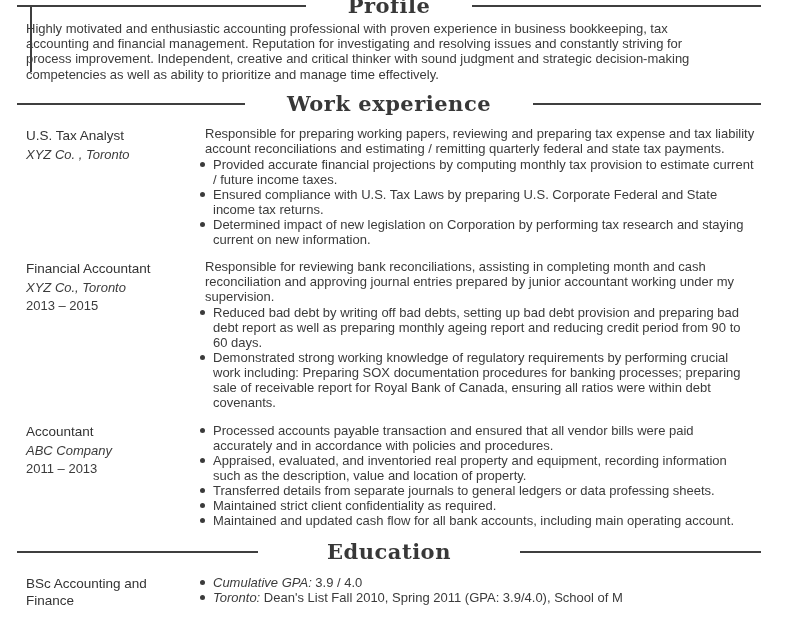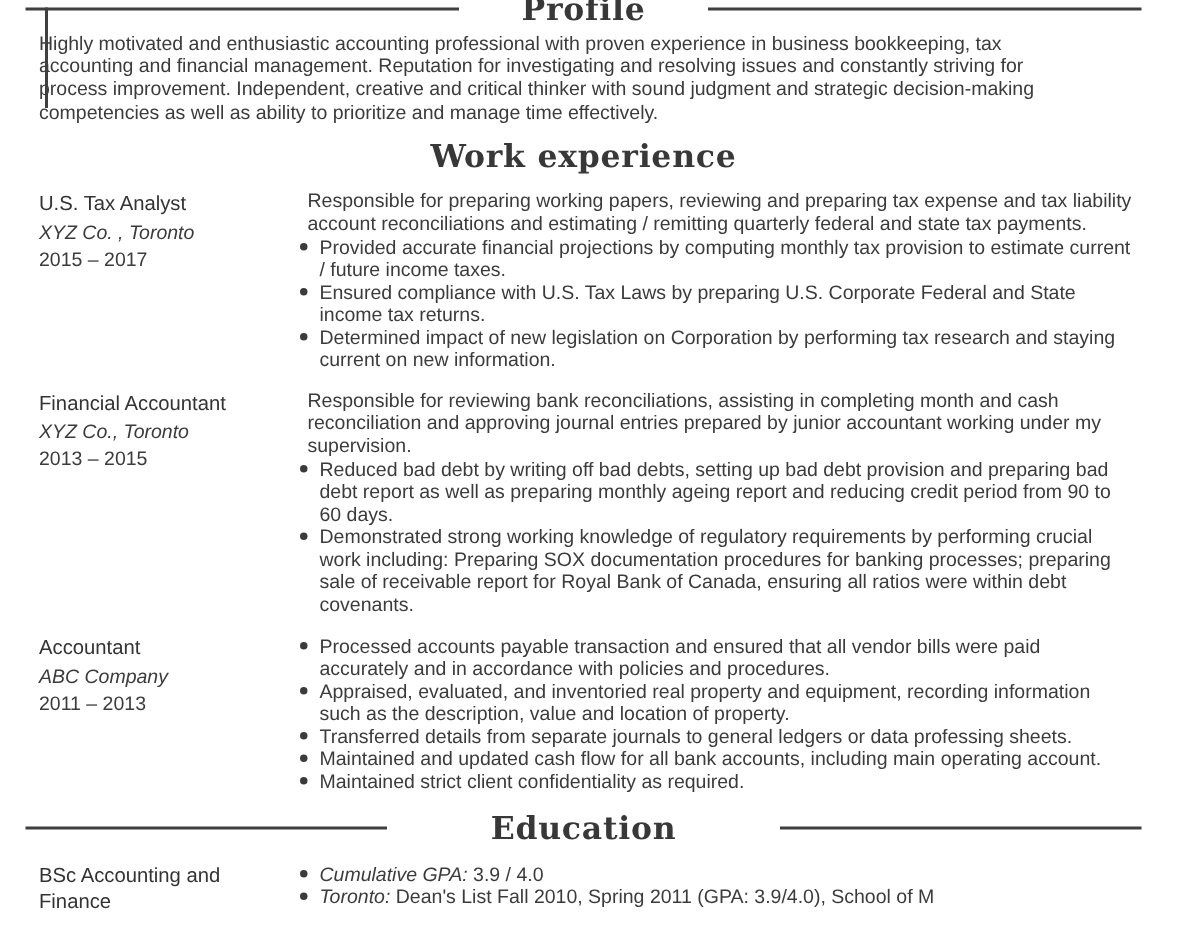--- a/index.html
+++ b/index.html
@@ -34,21 +34,21 @@
     font-family:"DejaVu Serif","Liberation Serif",serif;
     font-weight:700;
     font-size:21px;
     line-height:24px;
     color:#383838;
     margin:0 42px;
     letter-spacing:0.5px;
     white-space:nowrap;
   }
   .sec-header.profile-header { margin-top:-6px; }
-  .sec-header.work-header { margin-top:10px; margin-bottom:10px;flex-direction:column; }
+  .sec-header.work-header { margin-top:10px; margin-bottom:10px; }
   .sec-header.edu-header { margin-top:8px; margin-bottom:10px;gap:27px; }
   .profile-text {
     margin-top:3px;
     width:705px;
     font-size:13px;
     line-height:15.2px;
   }
   .job { display:flex; margin-bottom:12px; }
   .job-left { width:170px; flex-shrink:0; padding-top:1px; }
   .job-right { flex:1; min-width:0; }
@@ -107,21 +107,20 @@
     <div class="sec-header work-header">
       <span class="hline"></span>
       <h2 class="sec-title">Work experience</h2>
       <span class="hline"></span>
     </div>
 
     <div class="job">
       <div class="job-left">
         <div class="job-role">U.S. Tax Analyst</div>
         <div class="job-company">XYZ Co. , Toronto</div>
-        <div class="job-dates">2015 – 2017</div>
       </div>
       <div class="job-right">
         <p class="job-summary">Responsible for preparing working papers, reviewing and preparing tax expense and tax liability account reconciliations and estimating / remitting quarterly federal and state tax payments.</p>
         <ul class="bullets">
           <li>Provided accurate financial projections by computing monthly tax provision to estimate current / future income taxes.</li>
           <li>Ensured compliance with U.S. Tax Laws by preparing U.S. Corporate Federal and State income tax returns.</li>
           <li>Determined impact of new legislation on Corporation by performing tax research and staying current on new information.</li>
         </ul>
       </div>
     </div>
@@ -145,22 +144,22 @@
       <div class="job-left">
         <div class="job-role">Accountant</div>
         <div class="job-company">ABC Company</div>
         <div class="job-dates">2011 – 2013</div>
       </div>
       <div class="job-right">
         <ul class="bullets">
           <li>Processed accounts payable transaction and ensured that all vendor bills were paid accurately and in accordance with policies and procedures.</li>
           <li>Appraised, evaluated, and inventoried real property and equipment, recording information such as the description, value and location of property.</li>
           <li>Transferred details from separate journals to general ledgers or data professing sheets.</li>
+          <li>Maintained strict client confidentiality as required.</li>
           <li>Maintained and updated cash flow for all bank accounts, including main operating account.</li>
-          <li>Maintained strict client confidentiality as required.</li>
         </ul>
       </div>
     </div>
   </section>
 
   <section>
     <div class="sec-header edu-header">
       <span class="hline"></span>
       <h2 class="sec-title">Education</h2>
       <span class="hline"></span>

